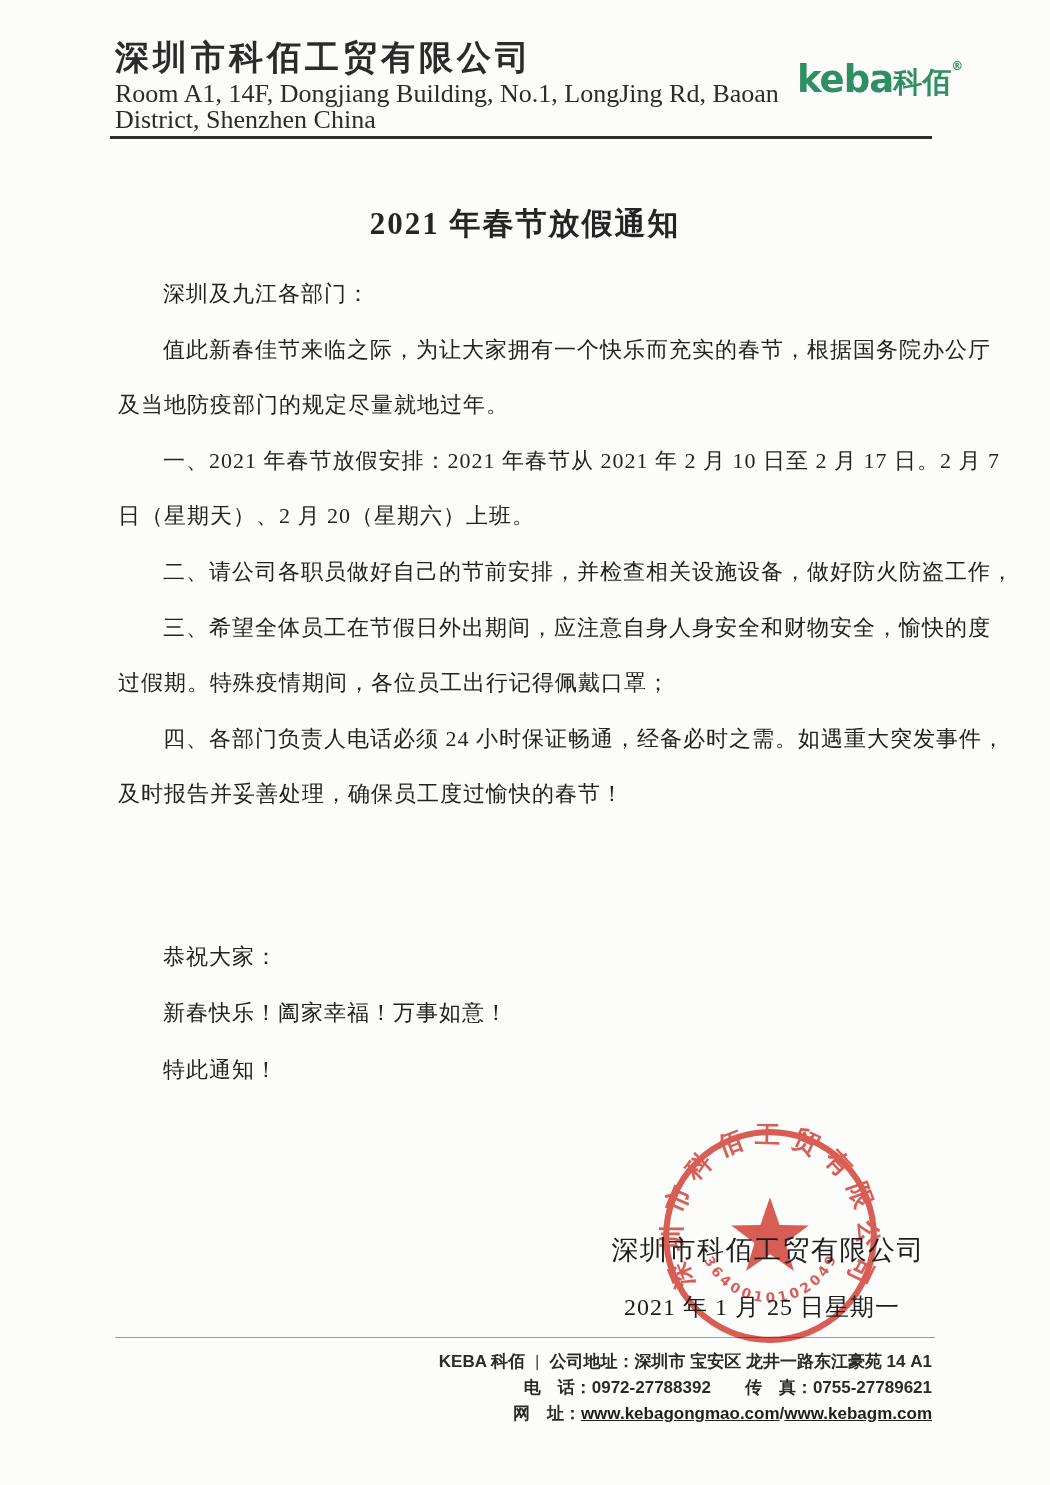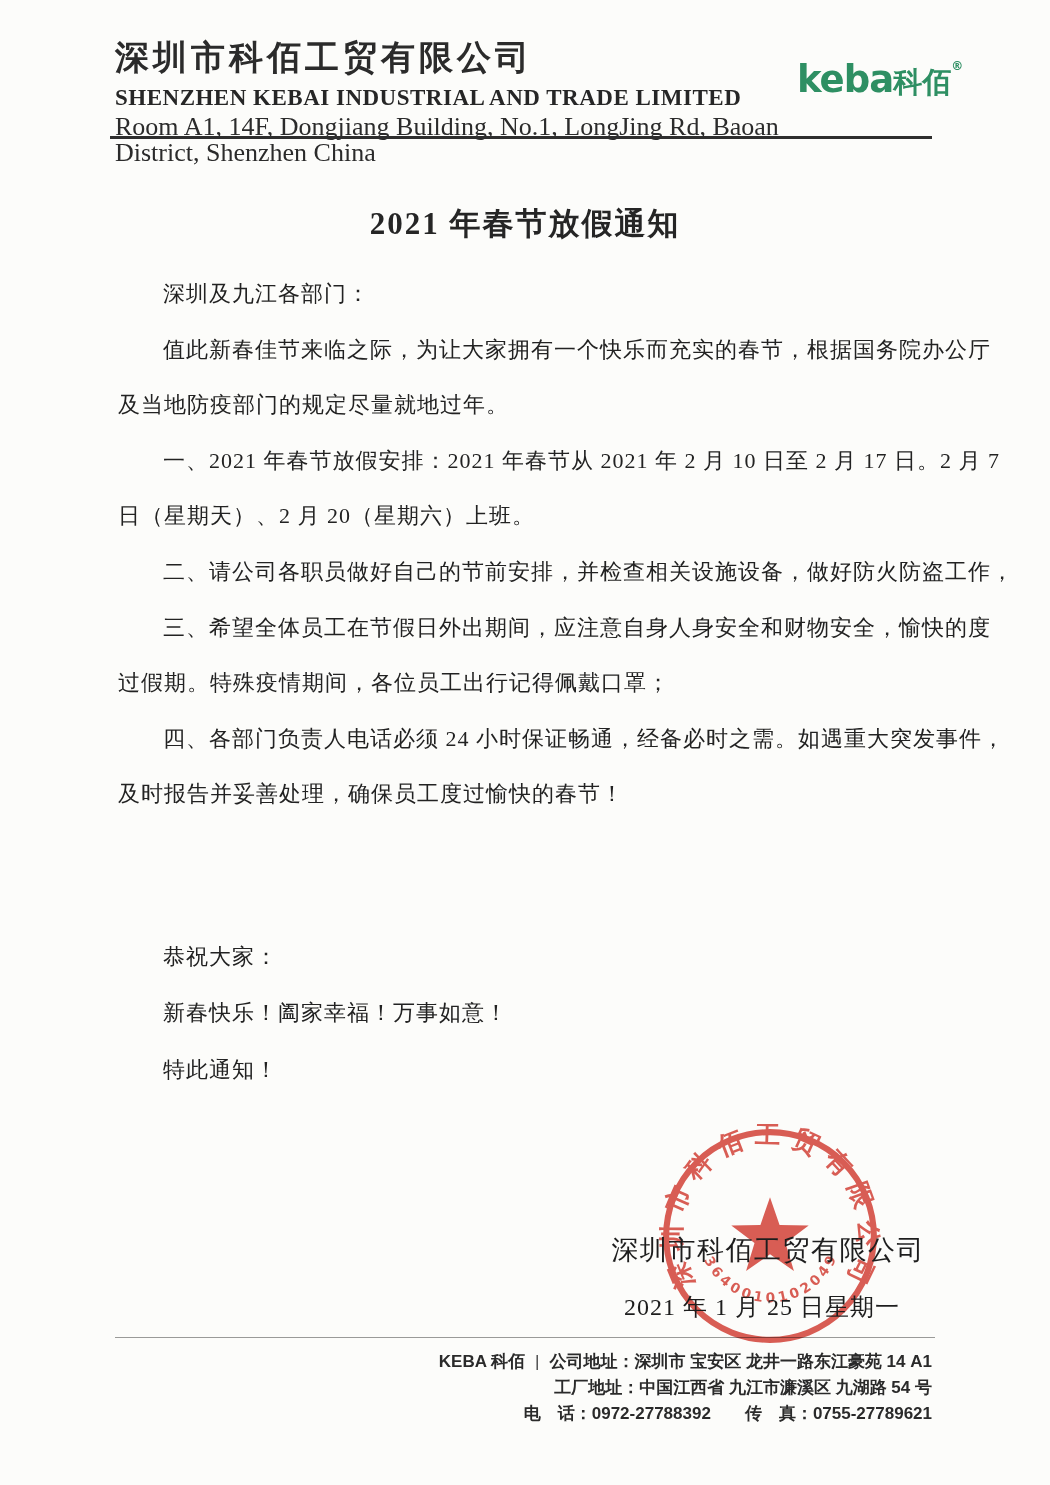--- a/index.html
+++ b/index.html
@@ -84,21 +84,20 @@
   .footer .gap { display: inline-block; width: 34px; }
   .footer .url { text-decoration: underline; color: #1f1f1f; }
 </style>
 </head>
 <body>
 
 <div class="page">
 
   <div class="letterhead">
     <div class="company-cn">深圳市科佰工贸有限公司</div>
-    <div class="company-en">SHENZHEN KEBAI INDUSTRIAL AND TRADE LIMITED</div>
     <div class="address-en">Room A1, 14F, Dongjiang Building, No.1, LongJing Rd, Baoan District, Shenzhen China</div>
   </div>
 
   <div class="brand-logo" style="color:#2e8f63;">
     <span class="brand-latin">keba</span><span class="brand-cn">科佰</span><span class="brand-reg">®</span>
   </div>
 
   <div class="header-rule"></div>
 
   <div class="notice-title">2021 年春节放假通知</div>
@@ -139,20 +138,20 @@
 
   <div class="sig-company">深圳市科佰工贸有限公司</div>
   <div class="sig-date">2021 年 1 月 25 日星期一</div>
 
   <div class="footer-rule"></div>
   <div class="footer">
     <div>
       <span class="brand">KEBA 科佰</span><span class="pipe">|</span><span>公司地址：</span><span>深圳市 宝安区 龙井一路东江豪苑 14 A1</span>
     </div>
     <div>
-      <span>工厂地址：</span><span>中国江西省 九江市濂溪区 九湖路 54 号</span>
+      <span>电　话：</span><span>0972-27788392</span><span class="gap"></span><span>传　真：</span><span>0755-27789621</span>
     </div>
     <div>
-      <span>电　话：</span><span>0972-27788392</span><span class="gap"></span><span>传　真：</span><span>0755-27789621</span>
+      <span>网　址：</span><span class="url">www.kebagongmao.com</span><span>/</span><span class="url">www.kebagm.com</span>
     </div>
   </div>
 
 </div>
 
 </body></html>

